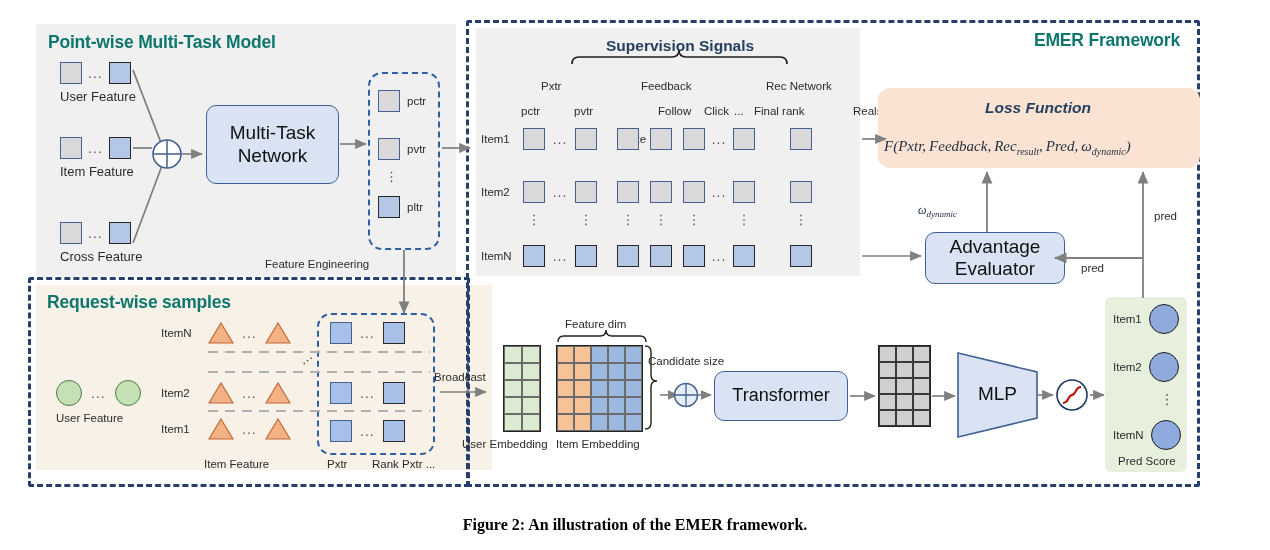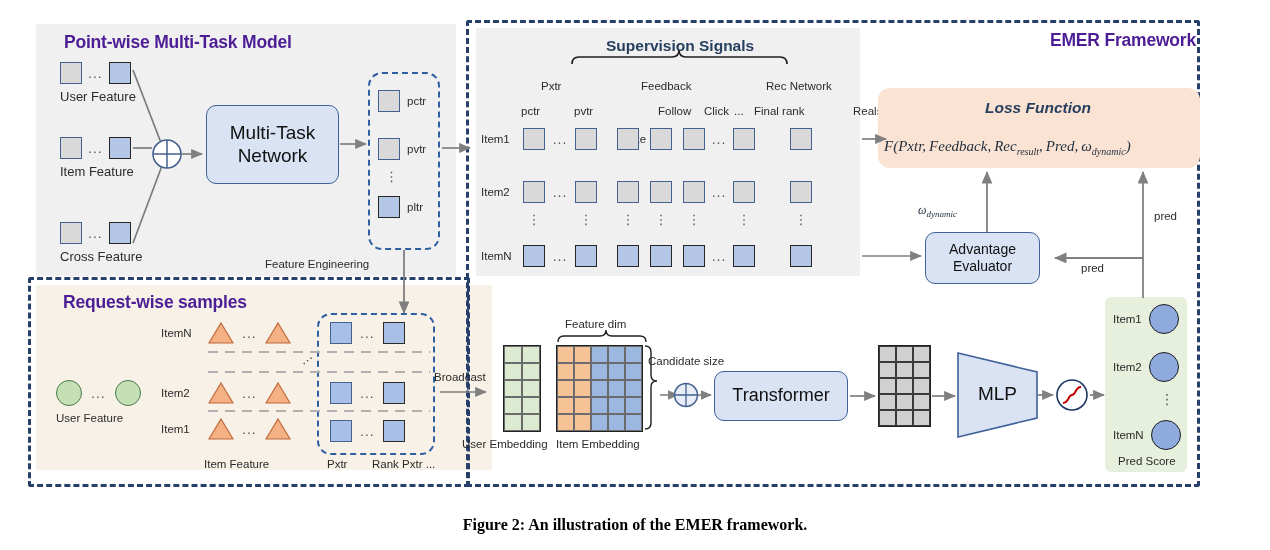--- a/index.html
+++ b/index.html
@@ -27,21 +27,21 @@
   }
 
   
   .panel-gray  { background:#f0f0f0; }
   .panel-beige { background:#f7f1e8; }
   .panel-peach { background:#fbe3d3; border-radius:12px; }
   .panel-green { background:#e6f0dc; border-radius:6px; }
 
   
   .sec-title {
-    font-weight:bold; font-size:17.5px; color:#4c1d95; letter-spacing:-0.2px;margin-left:16px;
+    font-weight:bold; font-size:17.5px; color:#0f766e; letter-spacing:-0.2px;
   }
   .lbl      { font-size:13px; color:#2b2b2b; white-space:nowrap; }
   .lbl-sm   { font-size:11.5px; color:#2b2b2b; white-space:nowrap; }
   .bold-t   { font-weight:bold; font-size:15.5px; color:#27405f; white-space:nowrap; }
 
   
   .cell {
     width:22px; height:22px; border:1.5px solid #44618f; background:#d9d9d9;
   }
   .cell.blue { background:#b4c7e7; border:1.8px solid #262626; }
@@ -236,21 +236,21 @@
     <span style="width:35px;"></span>
     <div class="cell blue"></div>
   </div>
 
   <div class="abs panel-peach" style="left:878px;top:88px;width:322px;height:80px;"></div>
   <div class="abs bold-t" style="left:985px;top:99px;font-style:italic;">Loss Function</div>
   <div class="abs mathi" style="left:884px;top:138px;font-size:15px;white-space:nowrap;">
     <span>F(</span><span>Pxtr,</span> <span>Feedback,</span> <span>Rec</span><sub style="font-size:10px;">result</sub><span>,</span> <span>Pred,</span> <span>ω</span><sub style="font-size:10px;">dynamic</sub><span>)</span>
   </div>
 
-  <div class="abs rbox" style="left:925px;top:232px;width:115px;height:52px;font-size:14px;">
+  <div class="abs rbox" style="left:925px;top:232px;width:140px;height:52px;font-size:19px;">
     <span>
       <span>Advantage</span><br><span>Evaluator</span>
     </span>
   </div>
   <div class="abs mathi" style="left:918px;top:203px;font-size:12px;">
     <span>ω</span><sub style="font-size:9px;">dynamic</sub>
   </div>
   <div class="abs lbl-sm" style="left:1081px;top:262px;">pred</div>
   <div class="abs lbl-sm" style="left:1154px;top:210px;">pred</div>
 

